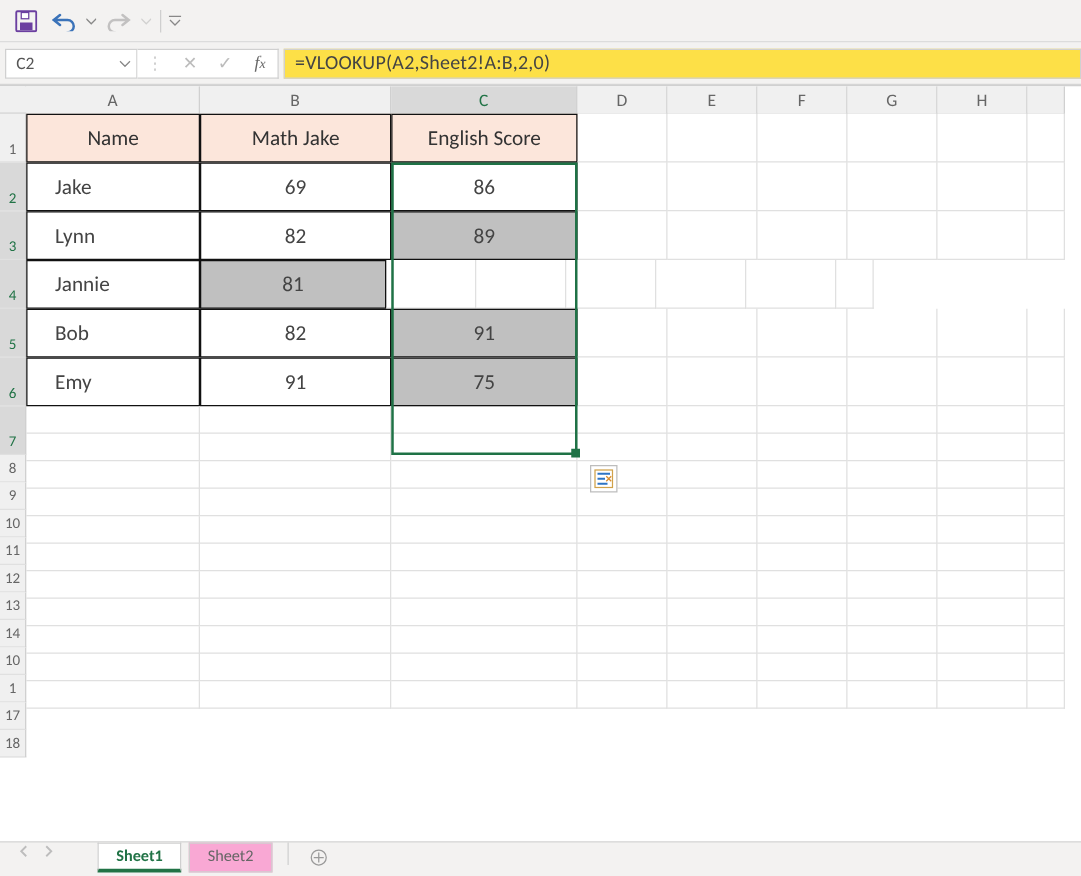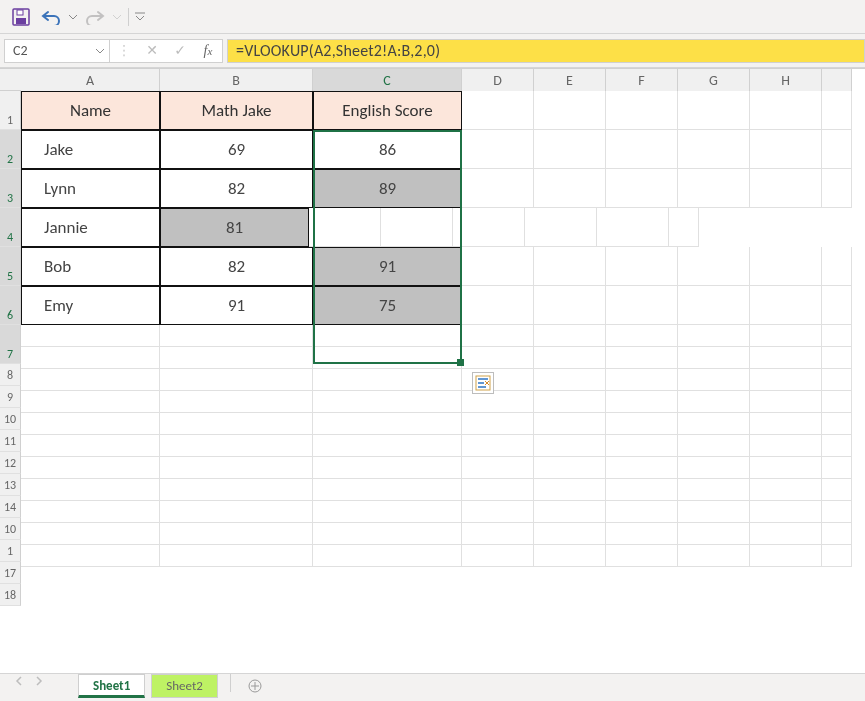--- a/index.html
+++ b/index.html
@@ -205,21 +205,21 @@
   }
   .navarrow{
     width:14px;height:14px;
     color:#bdbdbd;
     display:flex;align-items:center;justify-content:center;
   }
   .tab{
     padding:3px 14px 0;
     height:24px;
     border:1px solid #cfcfcf;
-    background:#bef264;
+    background:#f9a8d4;
     color:#666;
     cursor:pointer;
     display:flex;align-items:flex-start;
   }
   .tab.active{
     background:#fff;
     border-bottom:3px solid #217346;
     color:#217346;
     font-weight:600;
   }

